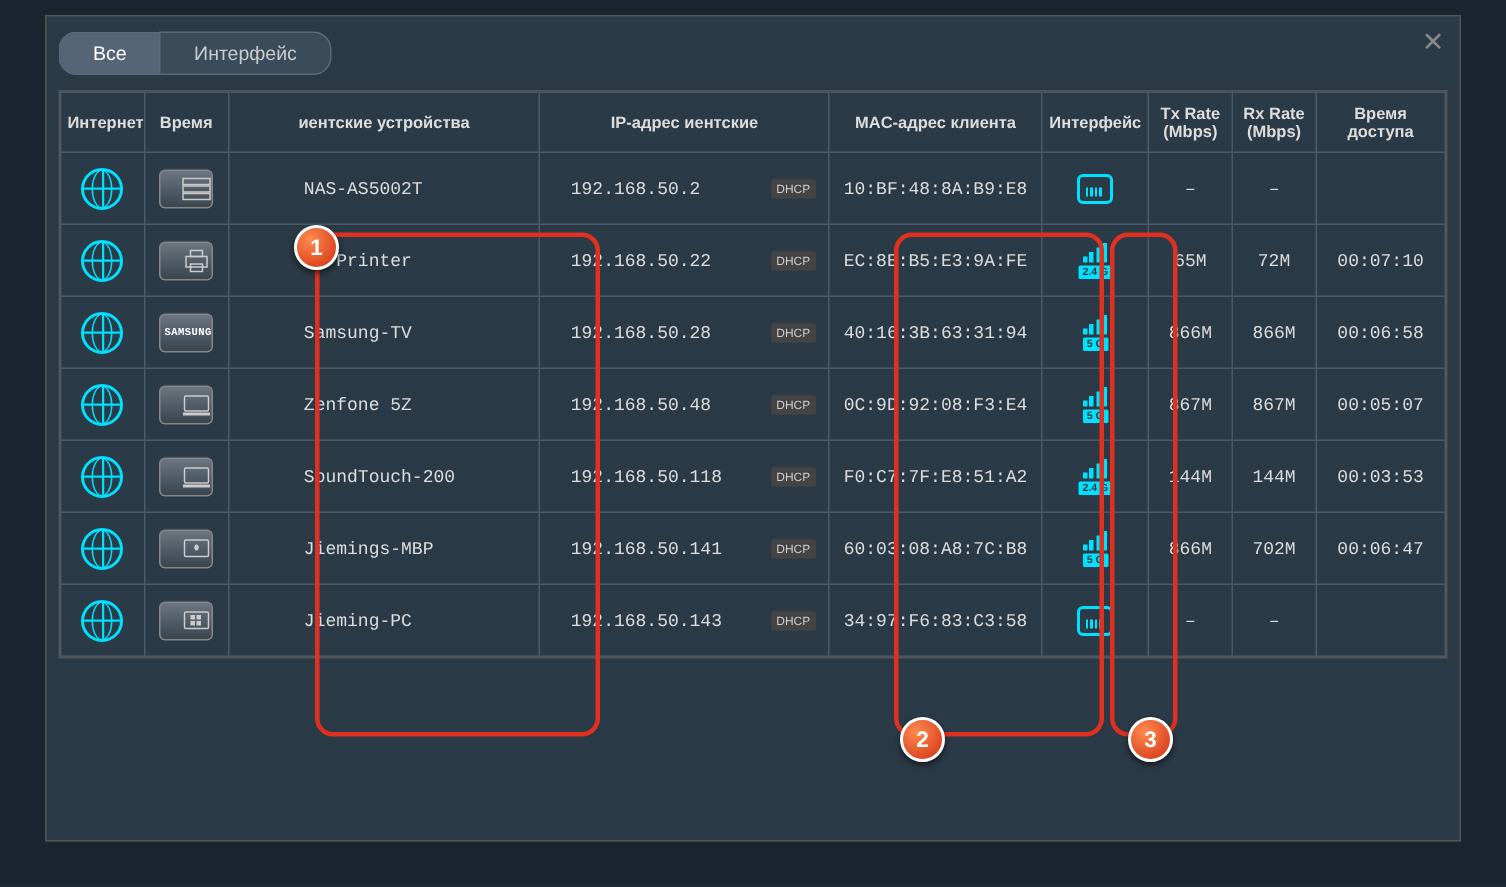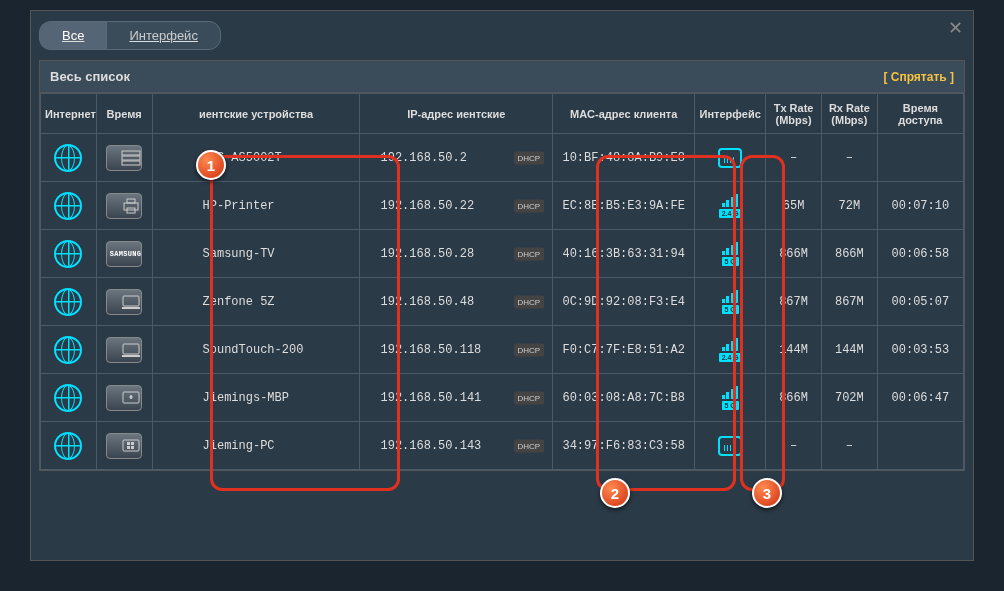--- a/index.html
+++ b/index.html
@@ -28,21 +28,20 @@
     top: 6px;
     right: 10px;
     color: #888;
     font-size: 18px;
     cursor: pointer;
   }
   .tabs {
     display: flex;
     gap: 0;
     margin-bottom: 10px;
-    text-decoration: underline;
   }
   .tab {
     padding: 6px 22px;
     background: #3a4b5a;
     border: 1px solid #5a6a78;
     color: #ccc;
     cursor: pointer;
     font-size: 13px;
     border-radius: 12px;
   }
@@ -186,24 +185,20 @@
 
 <div class="modal">
   <span class="close-x">✕</span>
 
   <div class="tabs">
     <div class="tab active">Все</div>
     <div class="tab">Интерфейс</div>
   </div>
 
   <div class="panel">
-    <div class="panel-header">
-      <span>Весь список</span>
-      <span class="hide-link">[ Спрятать ]</span>
-    </div>
 
     <table>
       <colgroup>
         <col class="col-internet">
           <col class="col-icon">
           <col class="col-device">
         <col class="col-ip">
           <col class="col-mac">
           <col class="col-iface">
         <col class="col-tx">

